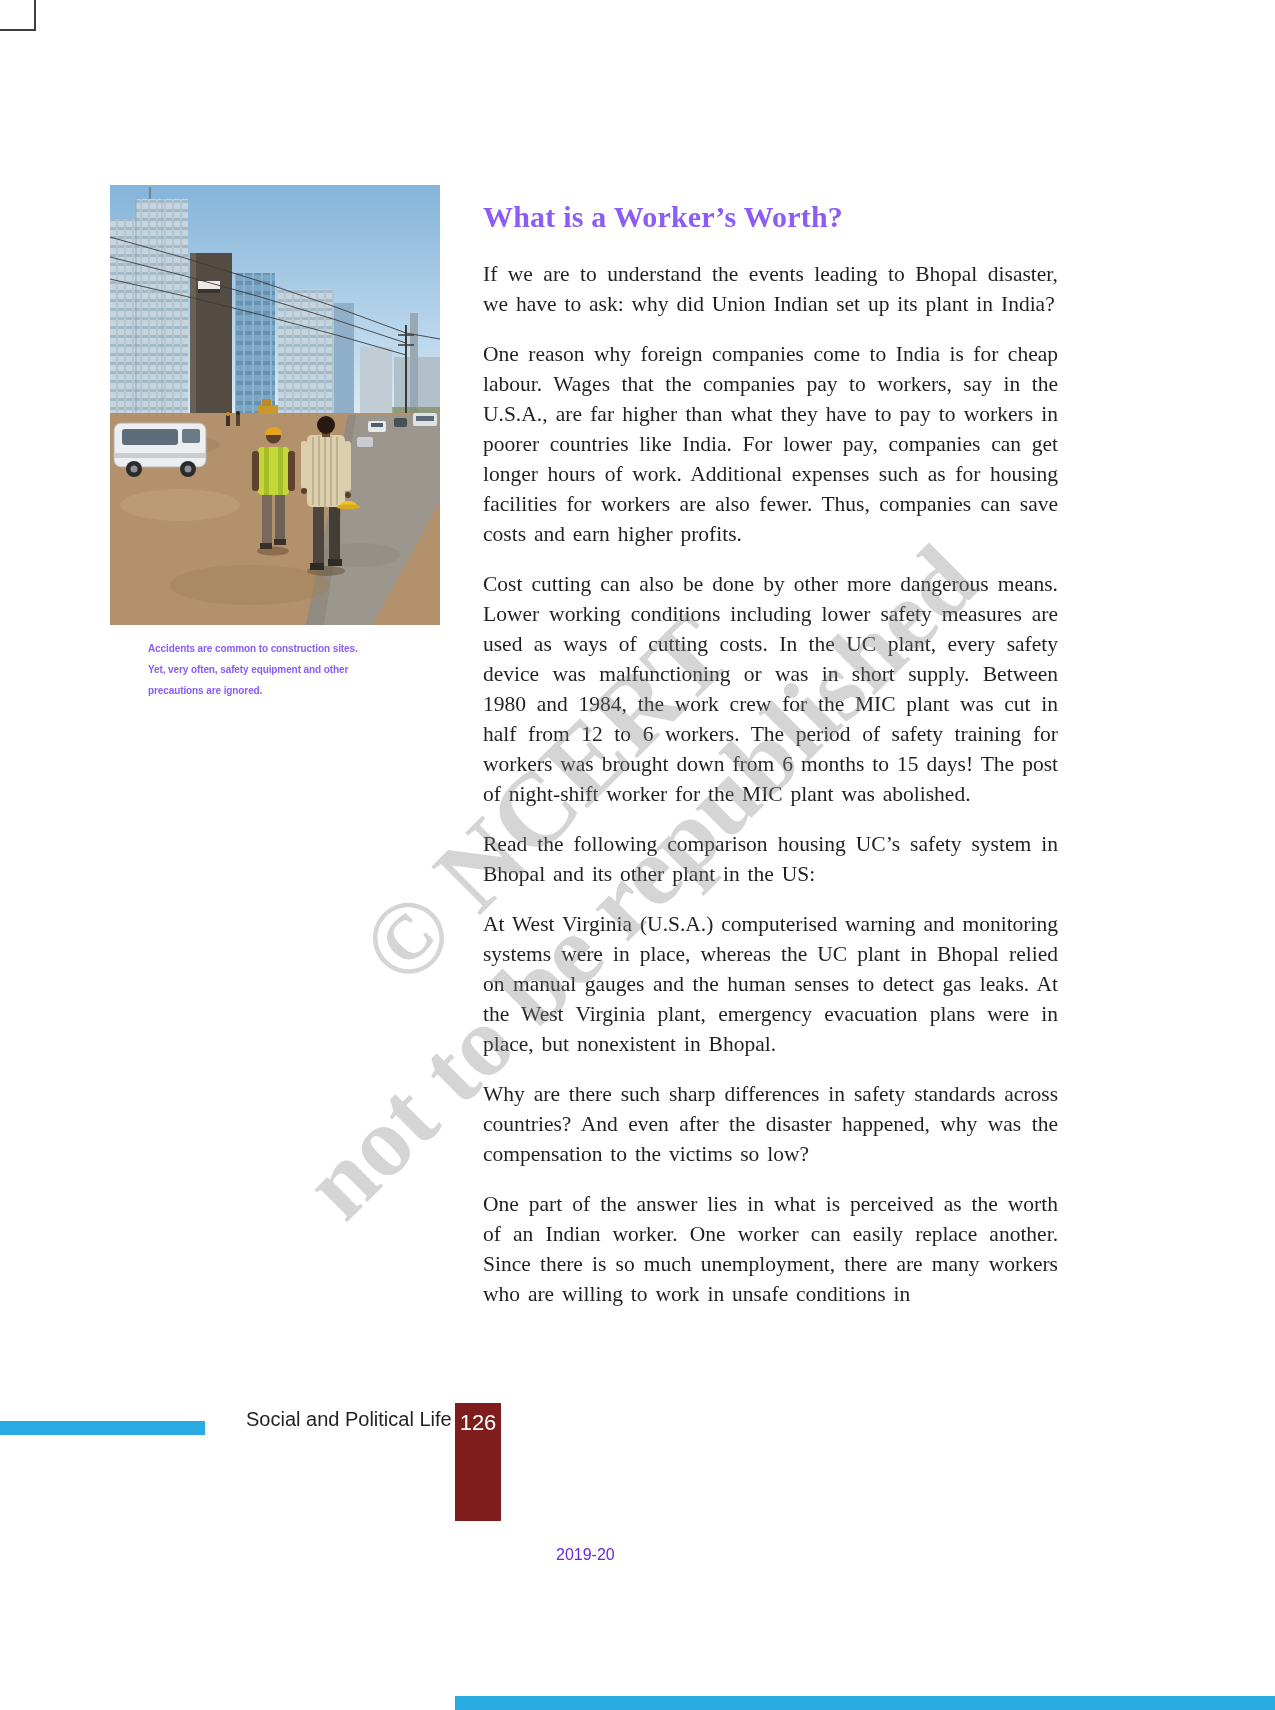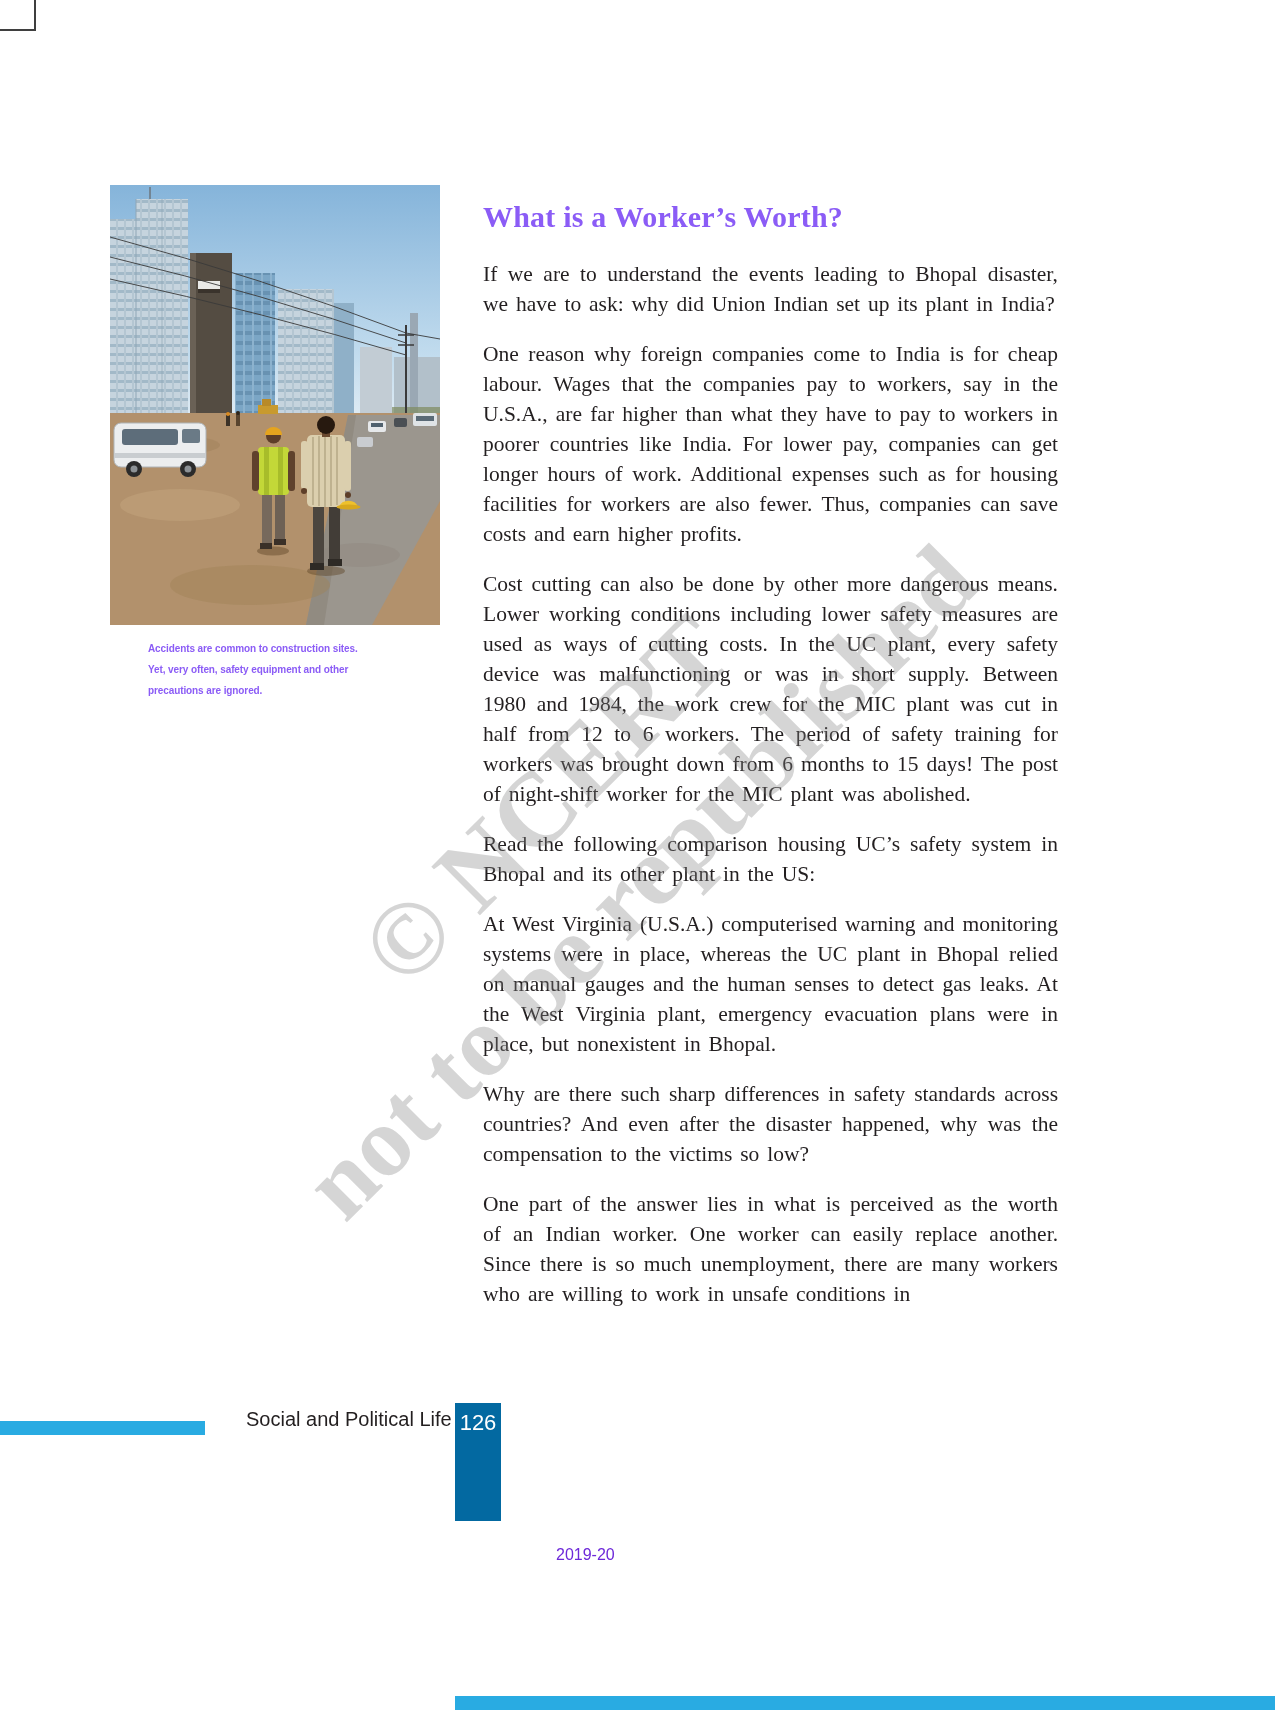--- a/index.html
+++ b/index.html
@@ -90,21 +90,21 @@
     left: 228px; top: 1408px;
     font-family: "Liberation Sans", sans-serif;
     font-size: 20px;
     color: #231f20;
     margin-left: 18px;
   }
   .page-number-tab {
     position: absolute;
     left: 455px; top: 1403px;
     width: 46px; height: 118px;
-    background: #0369a1;
+    background: #7f1d1d;
     box-sizing: border-box;
     padding-top: 7px;
     text-align: center;
   }
   .page-number-tab span {
     font-family: "Liberation Sans", sans-serif;
     font-size: 22px;
     color: #ffffff;
   }
   .footer-year {

